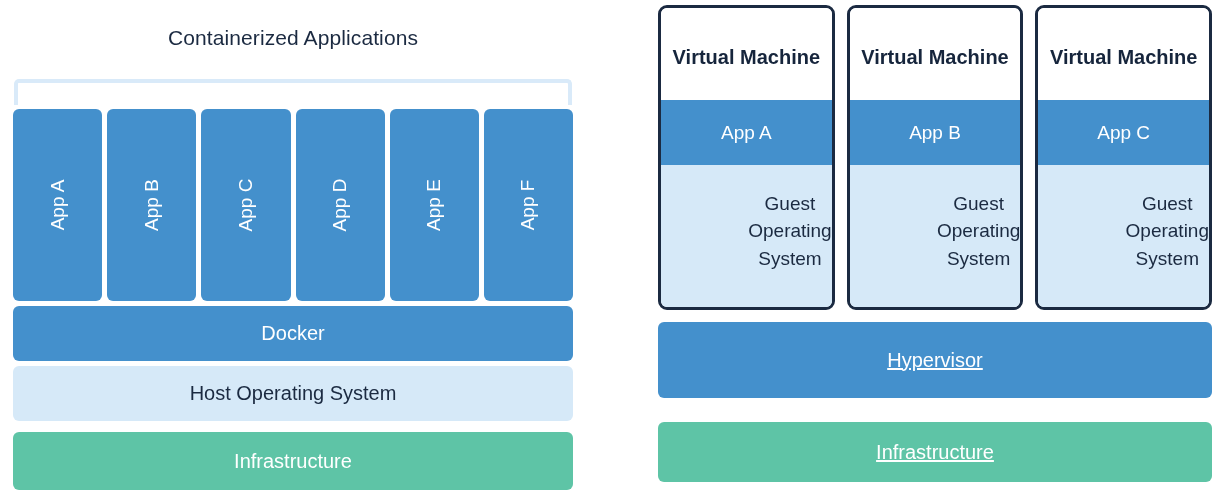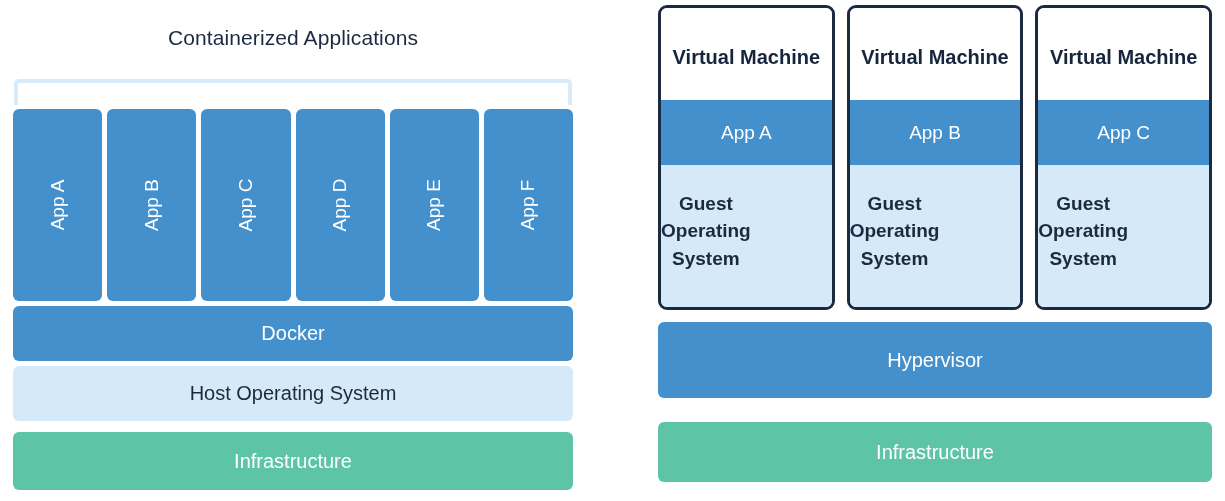--- a/index.html
+++ b/index.html
@@ -155,39 +155,39 @@
     font-size: 19px;
     flex: 0 0 auto;
   }
   .vm-guest {
     flex: 1 1 auto;
     background: #d6e9f8;
     color: #1b2a41;
     font-size: 19px;
     display: flex;
     align-items: center;
-    justify-content: flex-start;
+    justify-content: flex-end;
     text-align: center;
     line-height: 1.45;
     padding-bottom: 10px;
     box-sizing: border-box;
-    font-weight: bold;
   }
 
   .vm-stack-bar {
     position: absolute;
     left: 0;
     width: 554px;
     border-radius: 6px;
     display: flex;
     align-items: center;
     justify-content: center;
     font-size: 20px;
     color: #ffffff;
     box-sizing: border-box;
+    text-decoration: underline;
   }
   #hypervisor-bar {
     top: 322px;
     height: 76px;
     background: #4490cc;
   }
   #right-infra-bar {
     top: 422px;
     height: 60px;
     background: #5ec4a6;

